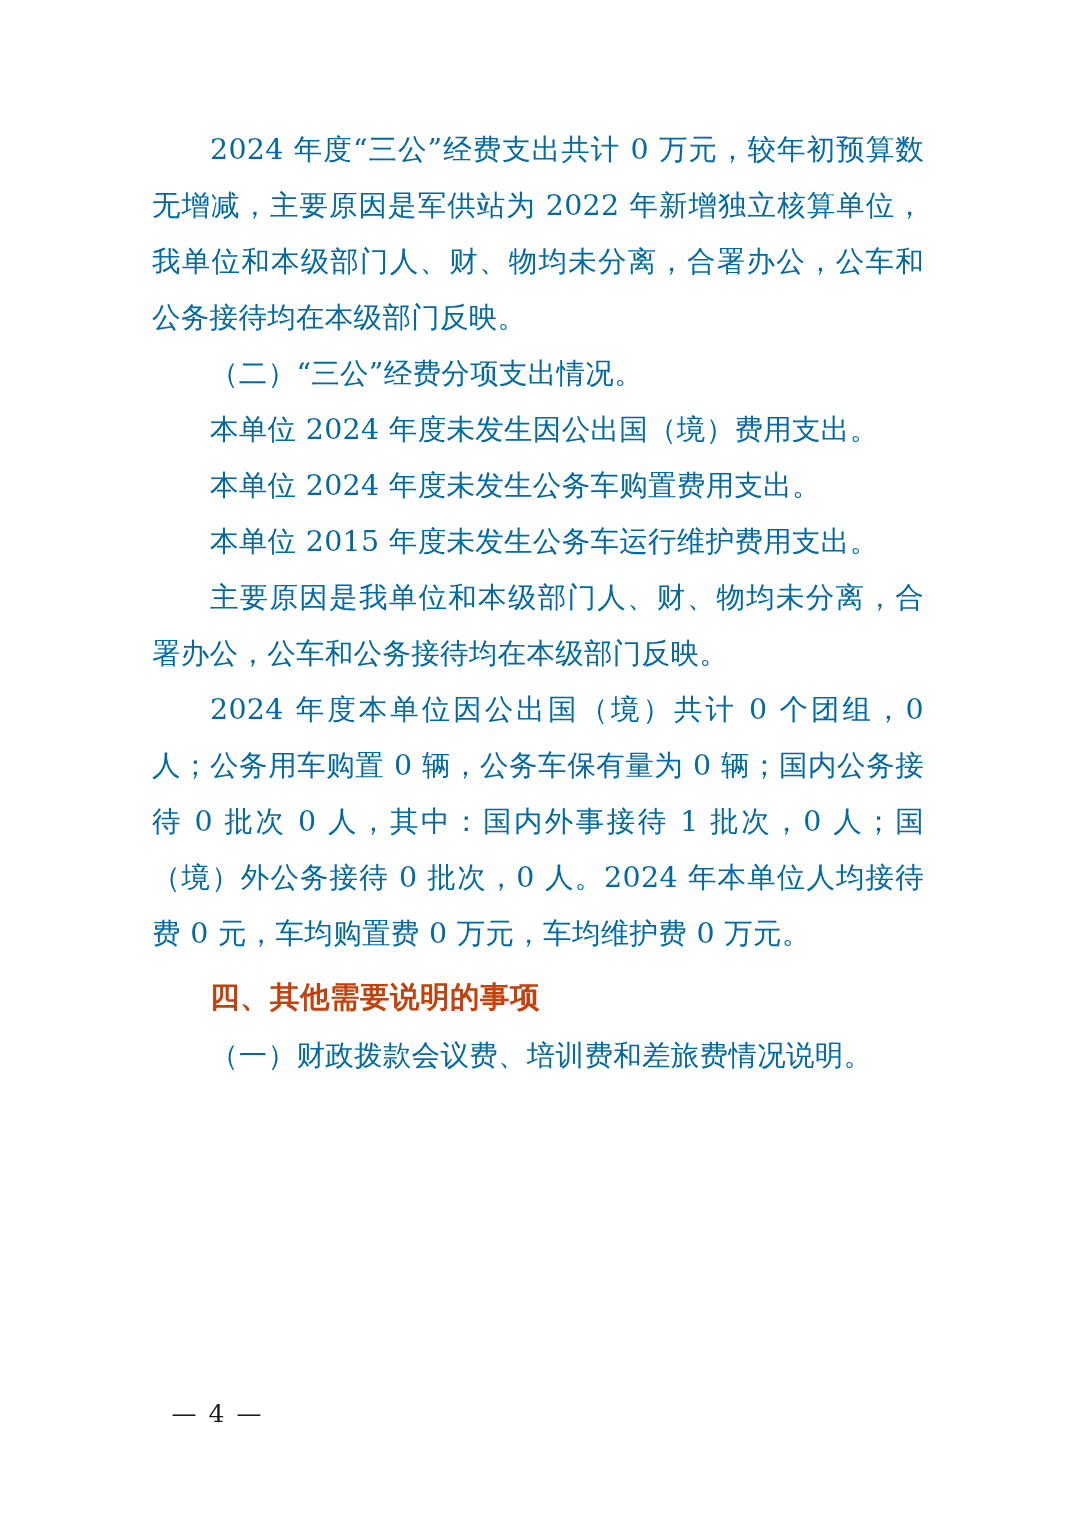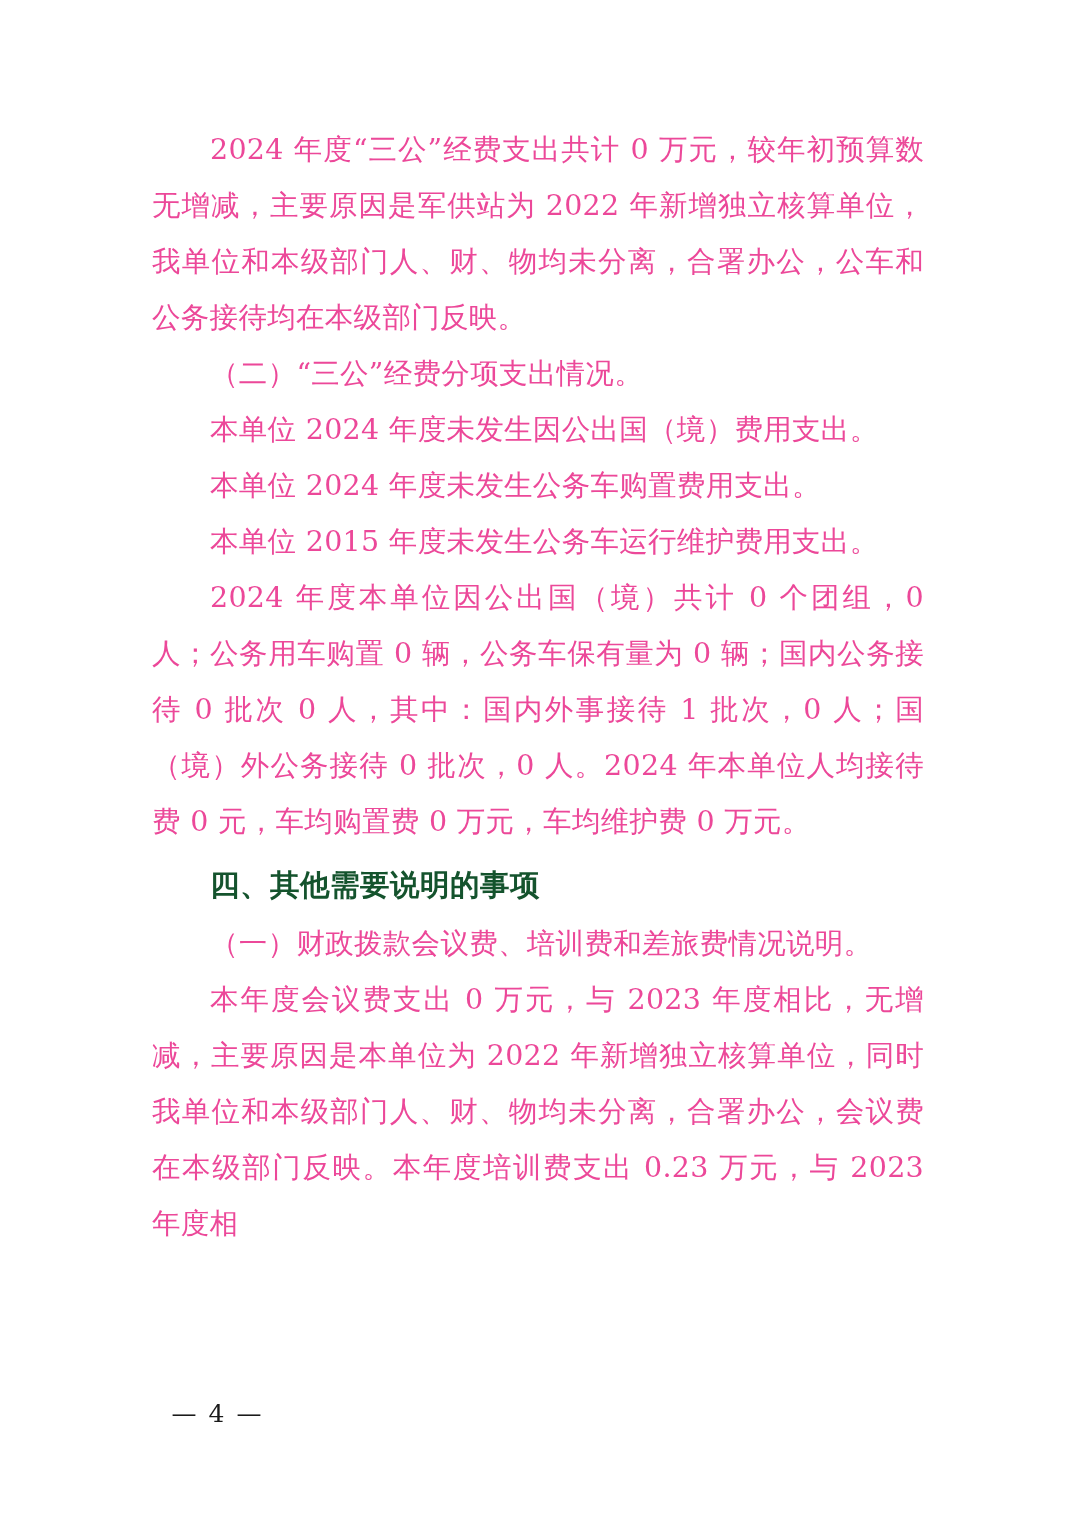--- a/index.html
+++ b/index.html
@@ -18,35 +18,35 @@
   .content {
     position: absolute;
     left: 152px;
     top: 122px;
     width: 772px;
   }
   .para {
     font-family: "DejaVu Serif", "Liberation Serif", serif;
     font-size: 28.5px;
     line-height: 56px;
-    color: #ec4899;
+    color: #0369a1;
     text-align: justify;
     text-justify: inter-ideograph;
     margin: 0 0 0 0;
     letter-spacing: 0.3px;
   }
   .indent {
     text-indent: 58px;
   }
   .heading {
     font-family: Liberation Sans, sans-serif;
     font-weight: bold;
     font-size: 29.5px;
     line-height: 58px;
-    color: #14532d;
+    color: #c2410c;
     text-indent: 58px;
     margin: 6px 0 2px 0;
     letter-spacing: 0.5px;
   }
   .page-number {
     position: absolute;
     left: 0;
     right: 0;
     bottom: 92px;
     text-align: center;
@@ -65,26 +65,26 @@
 
 <div class="page">
 
   <div class="content">
 
     <p class="para indent">2024 年度“三公”经费支出共计 0 万元，较年初预算数无增减，主要原因是军供站为 2022 年新增独立核算单位，我单位和本级部门人、财、物均未分离，合署办公，公车和公务接待均在本级部门反映。</p>
     <p class="para indent">（二）“三公”经费分项支出情况。</p>
     <p class="para indent">本单位 2024 年度未发生因公出国（境）费用支出。</p>
     <p class="para indent">本单位 2024 年度未发生公务车购置费用支出。</p>
     <p class="para indent">本单位 2015 年度未发生公务车运行维护费用支出。</p>
+    <p class="para indent">主要原因是我单位和本级部门人、财、物均未分离，合署办公，公车和公务接待均在本级部门反映。</p>
     <p class="para indent">2024 年度本单位因公出国（境）共计 0 个团组，0 人；公务用车购置 0 辆，公务车保有量为 0 辆；国内公务接待 0 批次 0 人，其中：国内外事接待 1 批次，0 人；国（境）外公务接待 0 批次，0 人。2024 年本单位人均接待费 0 元，车均购置费 0 万元，车均维护费 0 万元。</p>
 
     <h2 class="heading">四、其他需要说明的事项</h2>
 
     <p class="para indent">（一）财政拨款会议费、培训费和差旅费情况说明。</p>
-    <p class="para indent">本年度会议费支出 0 万元，与 2023 年度相比，无增减，主要原因是本单位为 2022 年新增独立核算单位，同时我单位和本级部门人、财、物均未分离，合署办公，会议费在本级部门反映。本年度培训费支出 0.23 万元，与 2023 年度相</p>
 
   </div>
 
   <div class="page-number">
     <span class="pn-inner">— 4 —</span>
   </div>
 
 </div>
 
 </body></html>

